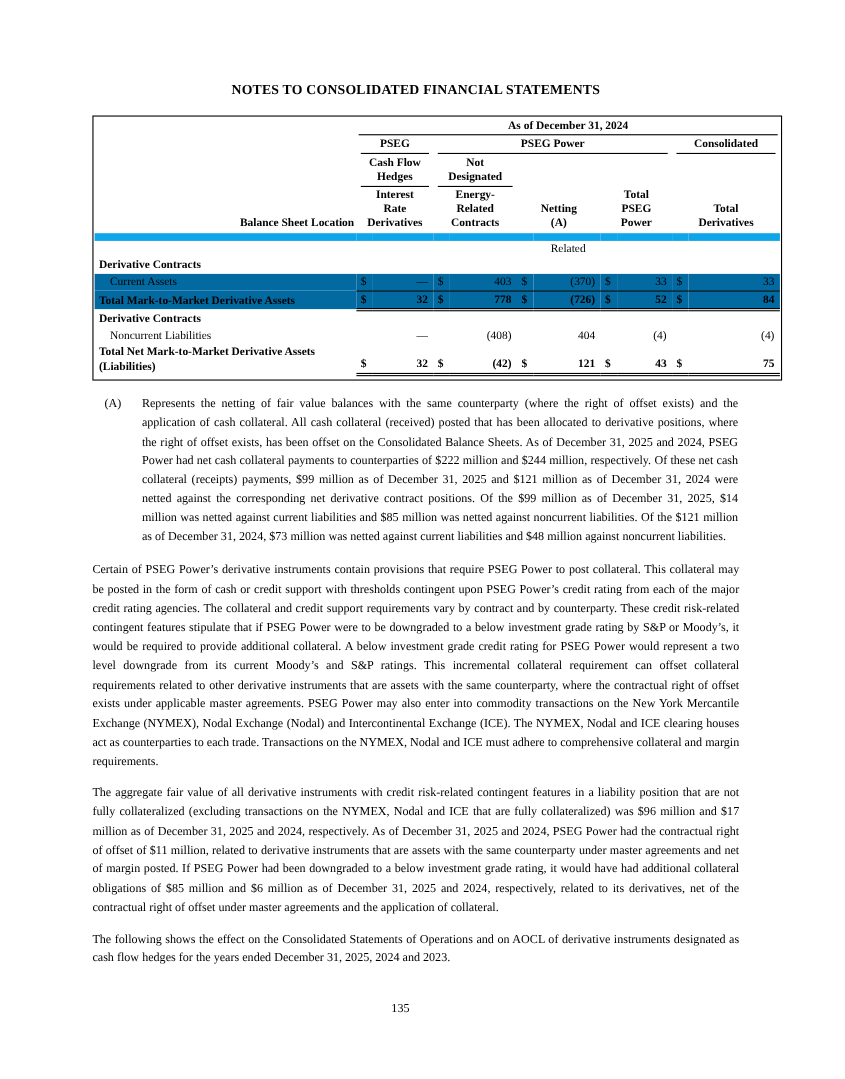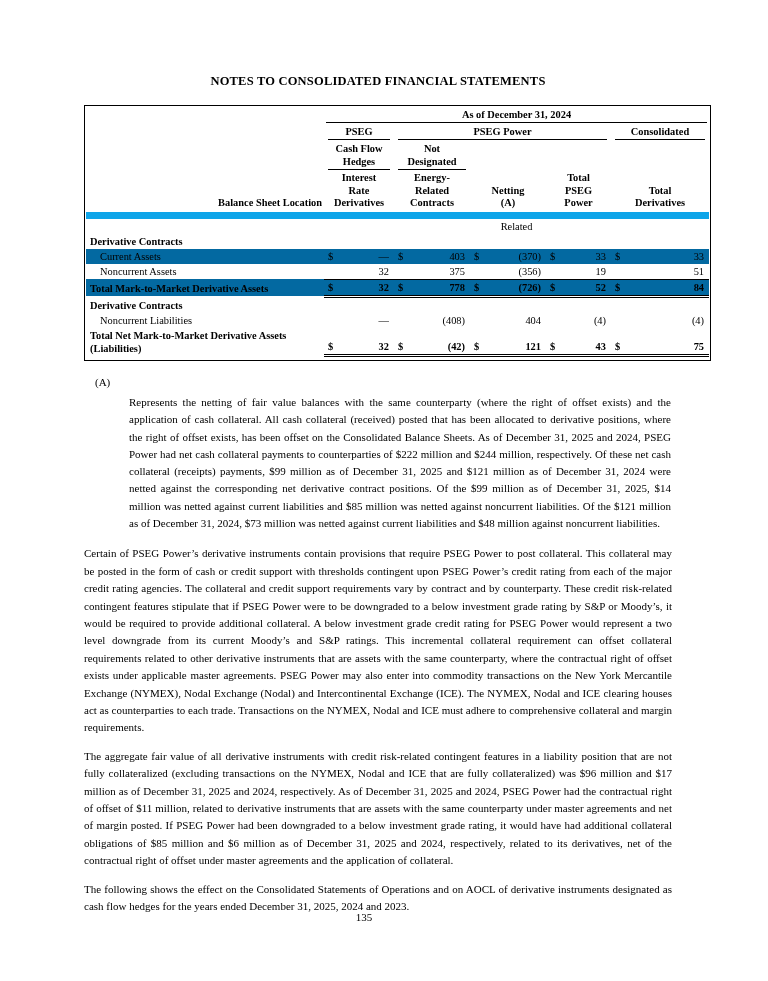--- a/index.html
+++ b/index.html
@@ -40,21 +40,21 @@
   td.ind { padding-left: 14px; }
   tr.section td { font-weight: bold; padding-left: 4px; }
   td.d { text-align: left; padding-left: 4px; }
   td.v { text-align: right; padding-right: 5px; }
   tr.shaded { background: #0369a1; }
   tr.total td { font-weight: bold; }
   tr.total td.d, tr.total td.v { border-top: 1px solid #000; border-bottom: 3px double #000; }
   tr.net td.d, tr.net td.v { border-top: none; }
   .footnote { display: flex; margin: 0 0 13px 0; font-size: 11px; line-height: 17.3px; }
   .fn-marker { flex: none; width: 45px; padding-left: 11px; }
-  .fn-text { flex: 1; text-align: justify; padding-right: 1px; margin-top: 20px; }
+  .fn-text { flex: 1; text-align: justify; padding-right: 1px; }
   .para { font-size: 11px; line-height: 17.4px; text-align: justify; margin: 0 0 11px 0; }
   .pageno {
     position: absolute; left: 0; right: 0; bottom: 58px;
     text-align: center; font-size: 11px;
   }
 </style>
 </head>
 <body>
 
 <div class="page">
@@ -138,33 +138,20 @@
             <td class="v">—</td>
           <td class="d">$</td>
             <td class="v">403</td>
           <td class="d">$</td>
             <td class="v">(370)</td>
           <td class="d">$</td>
             <td class="v">33</td>
           <td class="d">$</td>
             <td class="v">33</td>
         </tr>
-        <tr>
-          <td class="lbl ind">Noncurrent Assets</td>
-          <td class="d"></td>
-            <td class="v">32</td>
-          <td class="d"></td>
-            <td class="v">375</td>
-          <td class="d"></td>
-            <td class="v">(356)</td>
-          <td class="d"></td>
-            <td class="v">19</td>
-          <td class="d"></td>
-            <td class="v">51</td>
-        </tr>
         <tr class="total shaded">
           <td class="lbl">Total Mark-to-Market Derivative Assets</td>
           <td class="d">$</td>
             <td class="v">32</td>
           <td class="d">$</td>
             <td class="v">778</td>
           <td class="d">$</td>
             <td class="v">(726)</td>
           <td class="d">$</td>
             <td class="v">52</td>

